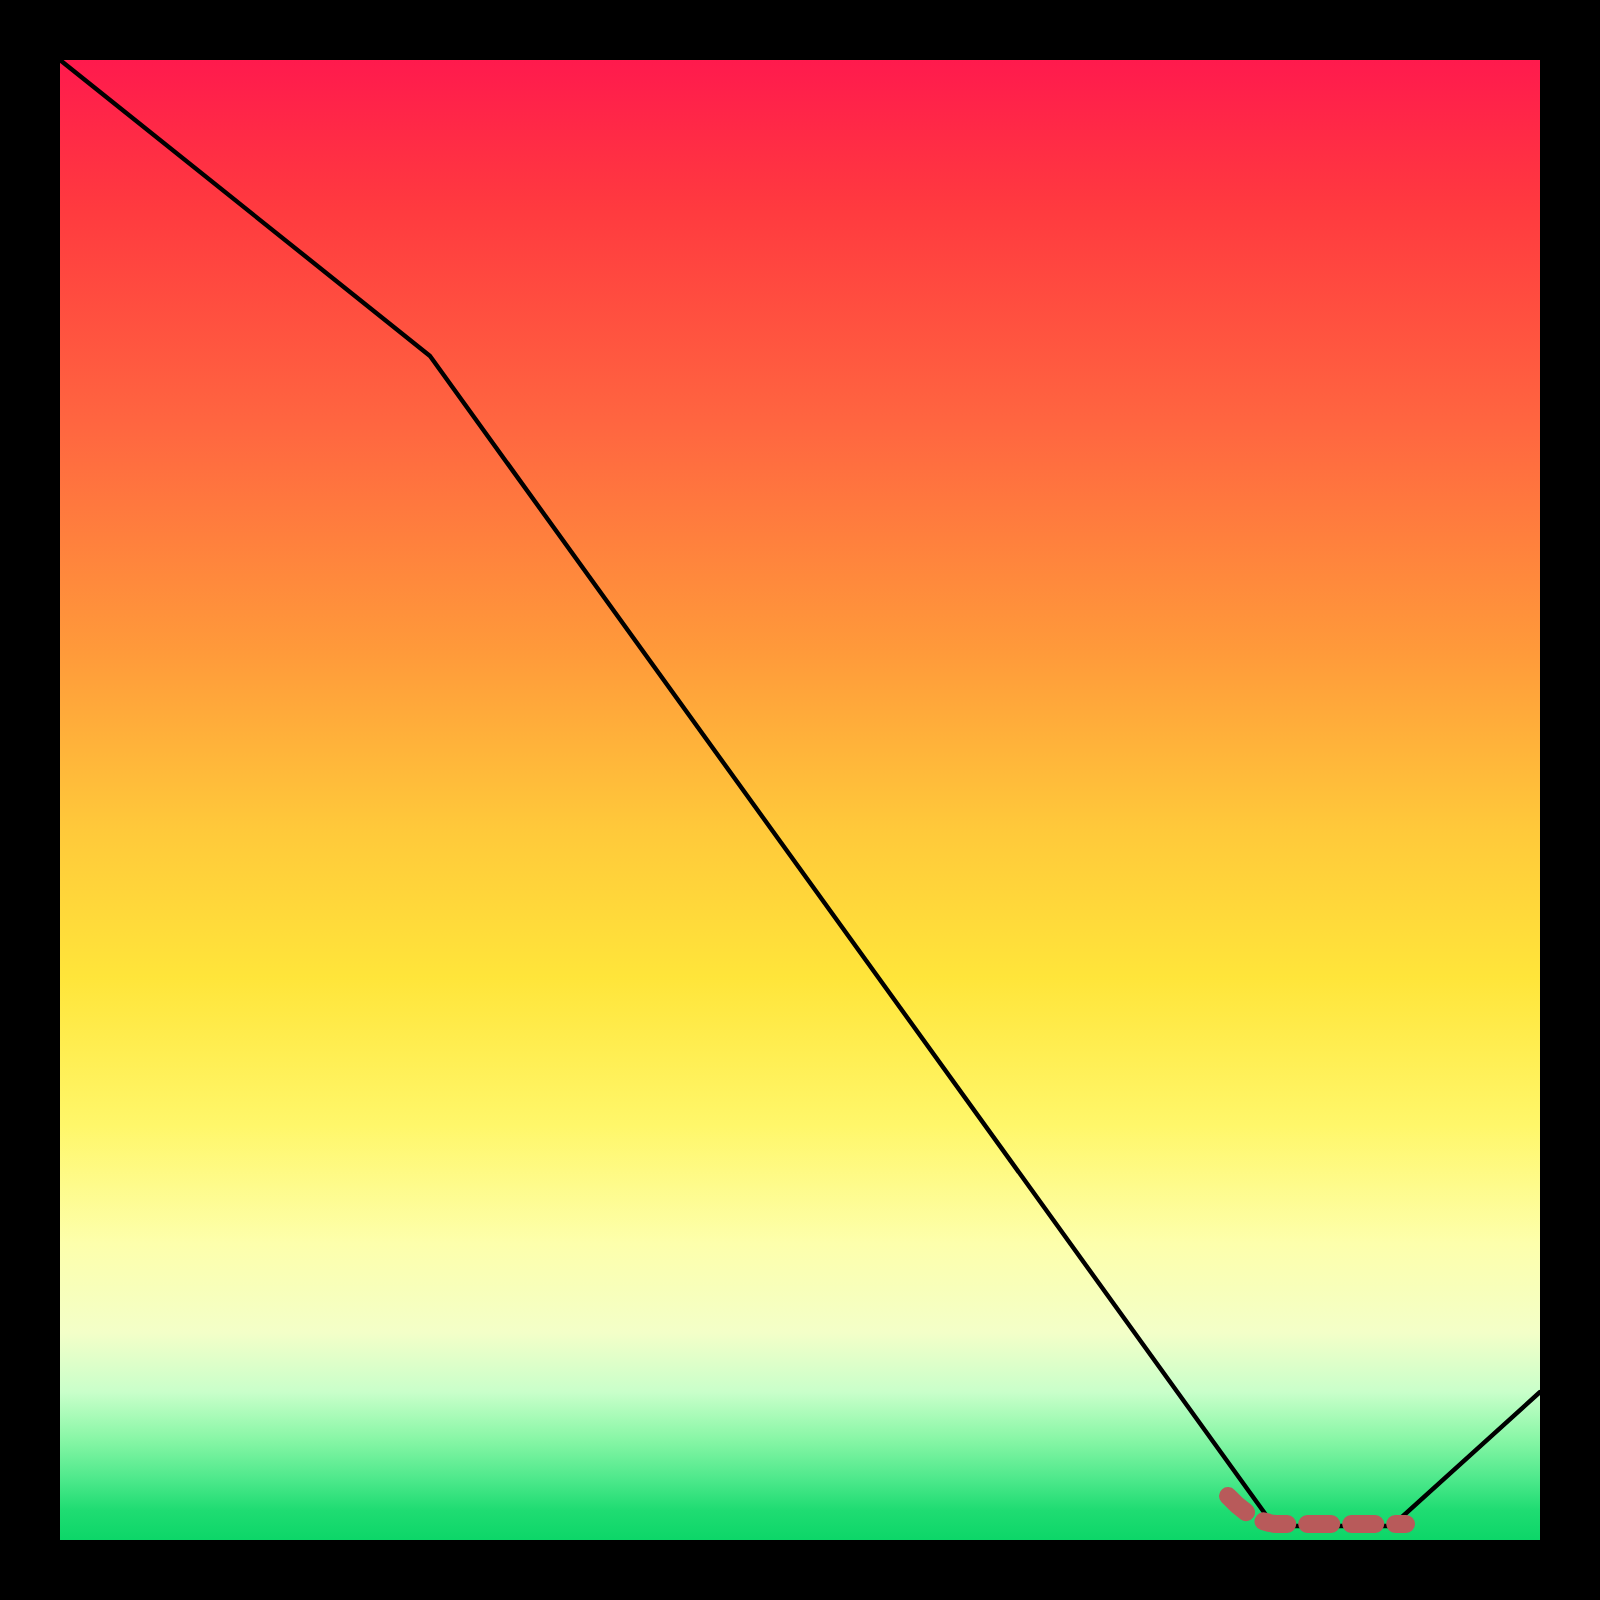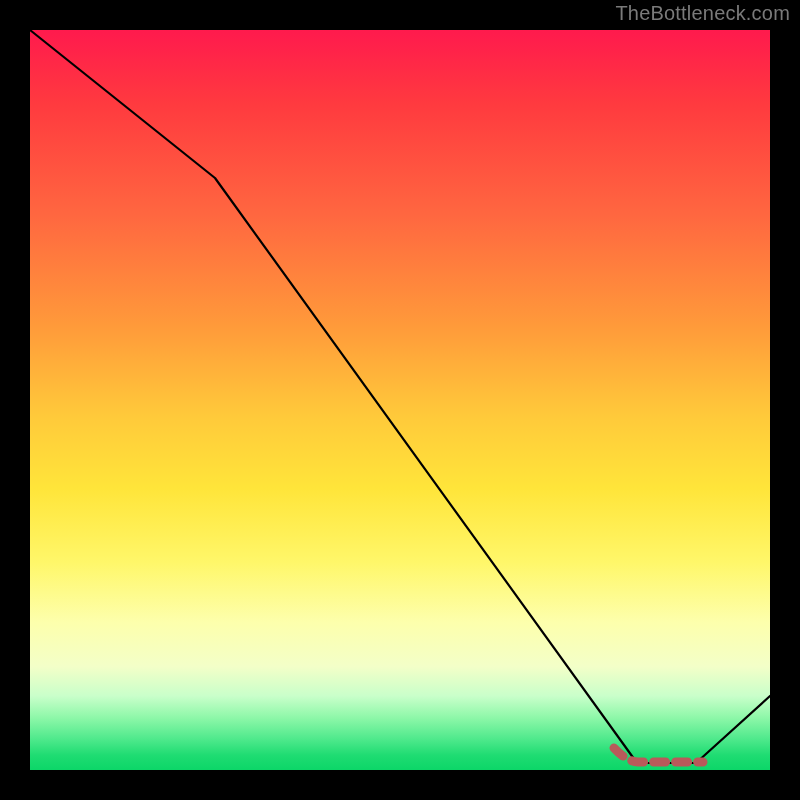--- a/index.html
+++ b/index.html
@@ -73,21 +73,20 @@
     stroke-linecap: round;
     stroke-linejoin: round;
     stroke-dasharray: 12 10;
   }
 </style>
 </head>
 <body>
 
 <div class="frame">
 
-  <div class="attribution">TheBottleneck.com</div>
 
   <div class="plot-area"></div>
 
   <svg class="overlay" viewBox="0 0 740 740" preserveAspectRatio="none">
 
     <path class="main-line" d="M 0 0
              L 185 148
              L 607 733
              L 666 733
              L 740 666"></path>

